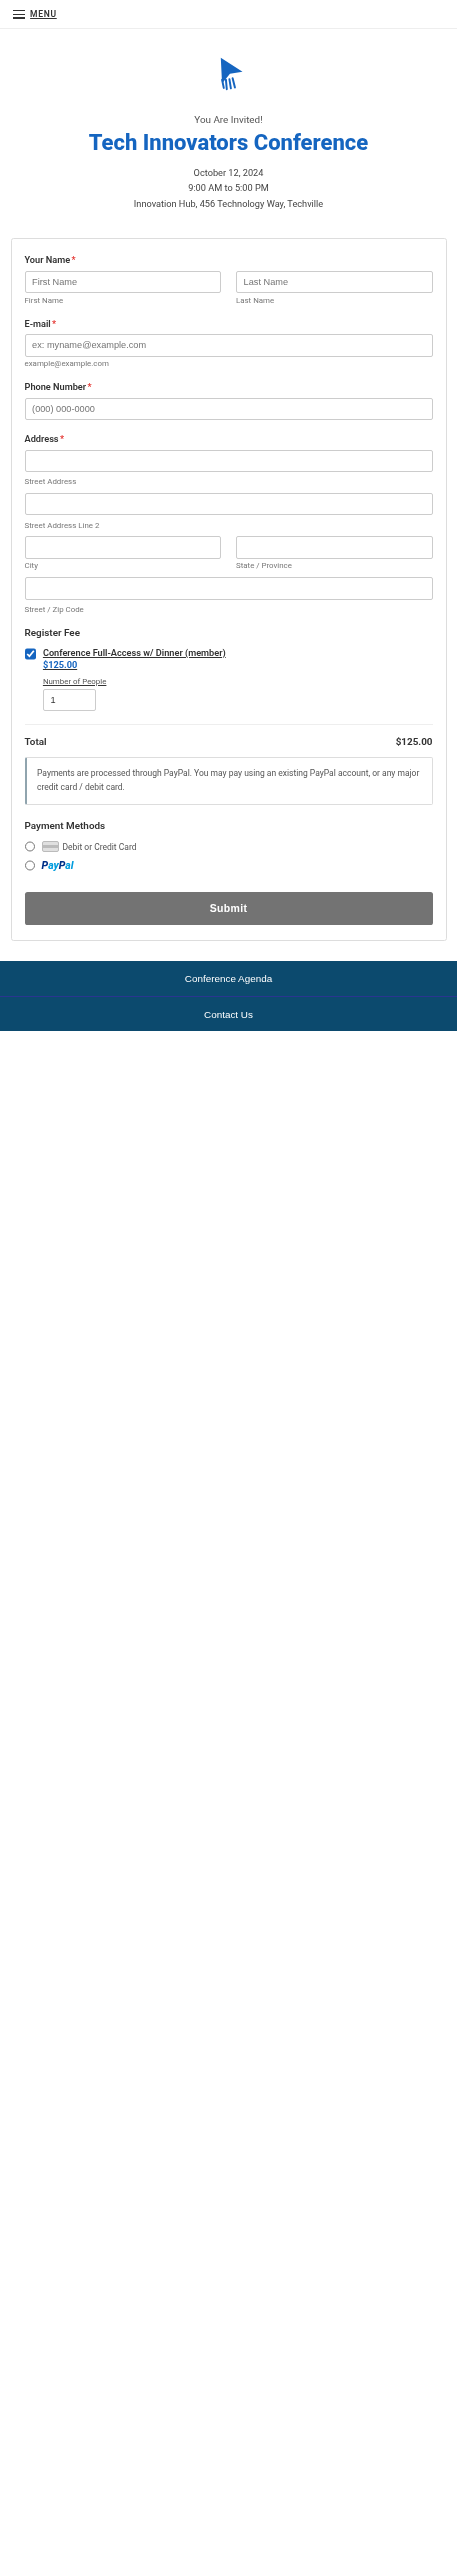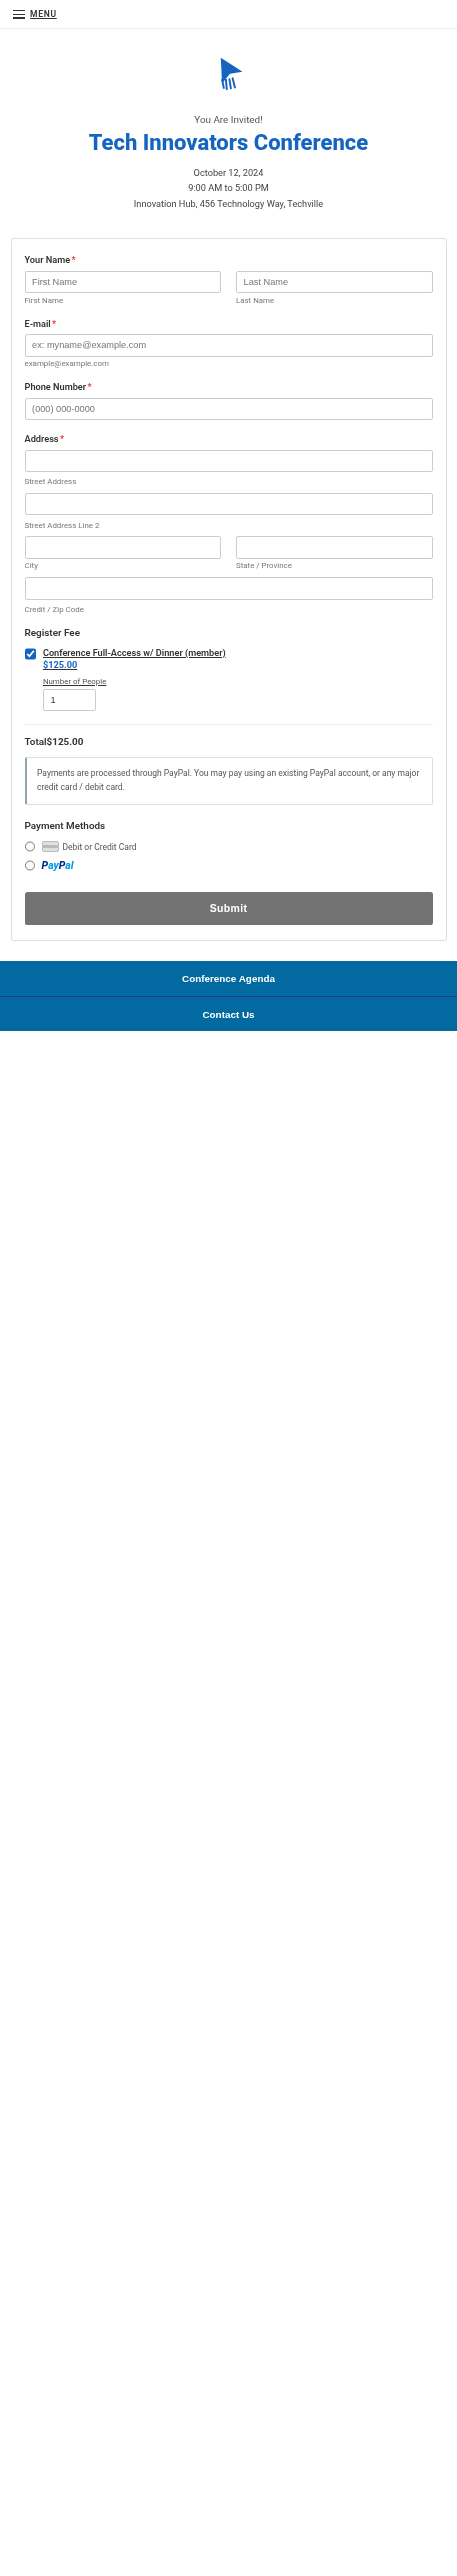--- a/index.html
+++ b/index.html
@@ -162,20 +162,21 @@
       margin-top: 6.6px;
       margin-bottom: 2.6px;
     }
     .people-input {
       width: 53px !important;
     }
 
     
     .total-row {
       display: flex;
+      justify-content: space-between;
       align-items: center;
       padding: 10.5px 0;
       border-top: 0.7px solid #eee;
       margin-top: 4px;
     }
     .total-label {
       font-size: 9.9px;
       font-weight: 600;
       color: #333;
     }
@@ -258,26 +259,26 @@
       margin-top: 13px;
       letter-spacing: 0.3px;
     }
 
     
     .bottom-nav {
       margin-top: 19.7px;
     }
     .bottom-nav-btn {
       width: 100%;
-      background: #0369a1;
+      background: #0c4a6e;
       color: #fff;
       border: none;
       padding: 11.8px;
       font-size: 9.9px;
-      font-weight: 700;
+      font-weight: 400;
       cursor: pointer;
       display: block;
       text-align: center;
       border-top: 0.7px solid #2a3590;
     }
     .bottom-nav-btn:first-child {
       border-top: none;
     }
   </style>
 </head>
@@ -363,21 +364,21 @@
       <div class="input-wrap">
         <input type="text" style="">
         <div class="sub-label">City</div>
       </div>
       <div class="input-wrap">
         <input type="text" style="">
         <div class="sub-label">State / Province</div>
       </div>
     </div>
     <input type="text" style="margin-top: 6.6px; margin-bottom: 2.6px;">
-    <div class="sub-label">Credit / Zip Code</div>
+    <div class="sub-label">Street / Zip Code</div>
   </div>
 
   
   <div class="field-group">
     <div class="section-title">Register Fee</div>
     <div class="fee-option">
       <input type="checkbox" class="fee-checkbox" checked="" style="">
       <div class="fee-details">
         <div class="fee-name">Conference Full-Access w/ Dinner (member)</div>
         <div class="fee-price">$125.00</div>

